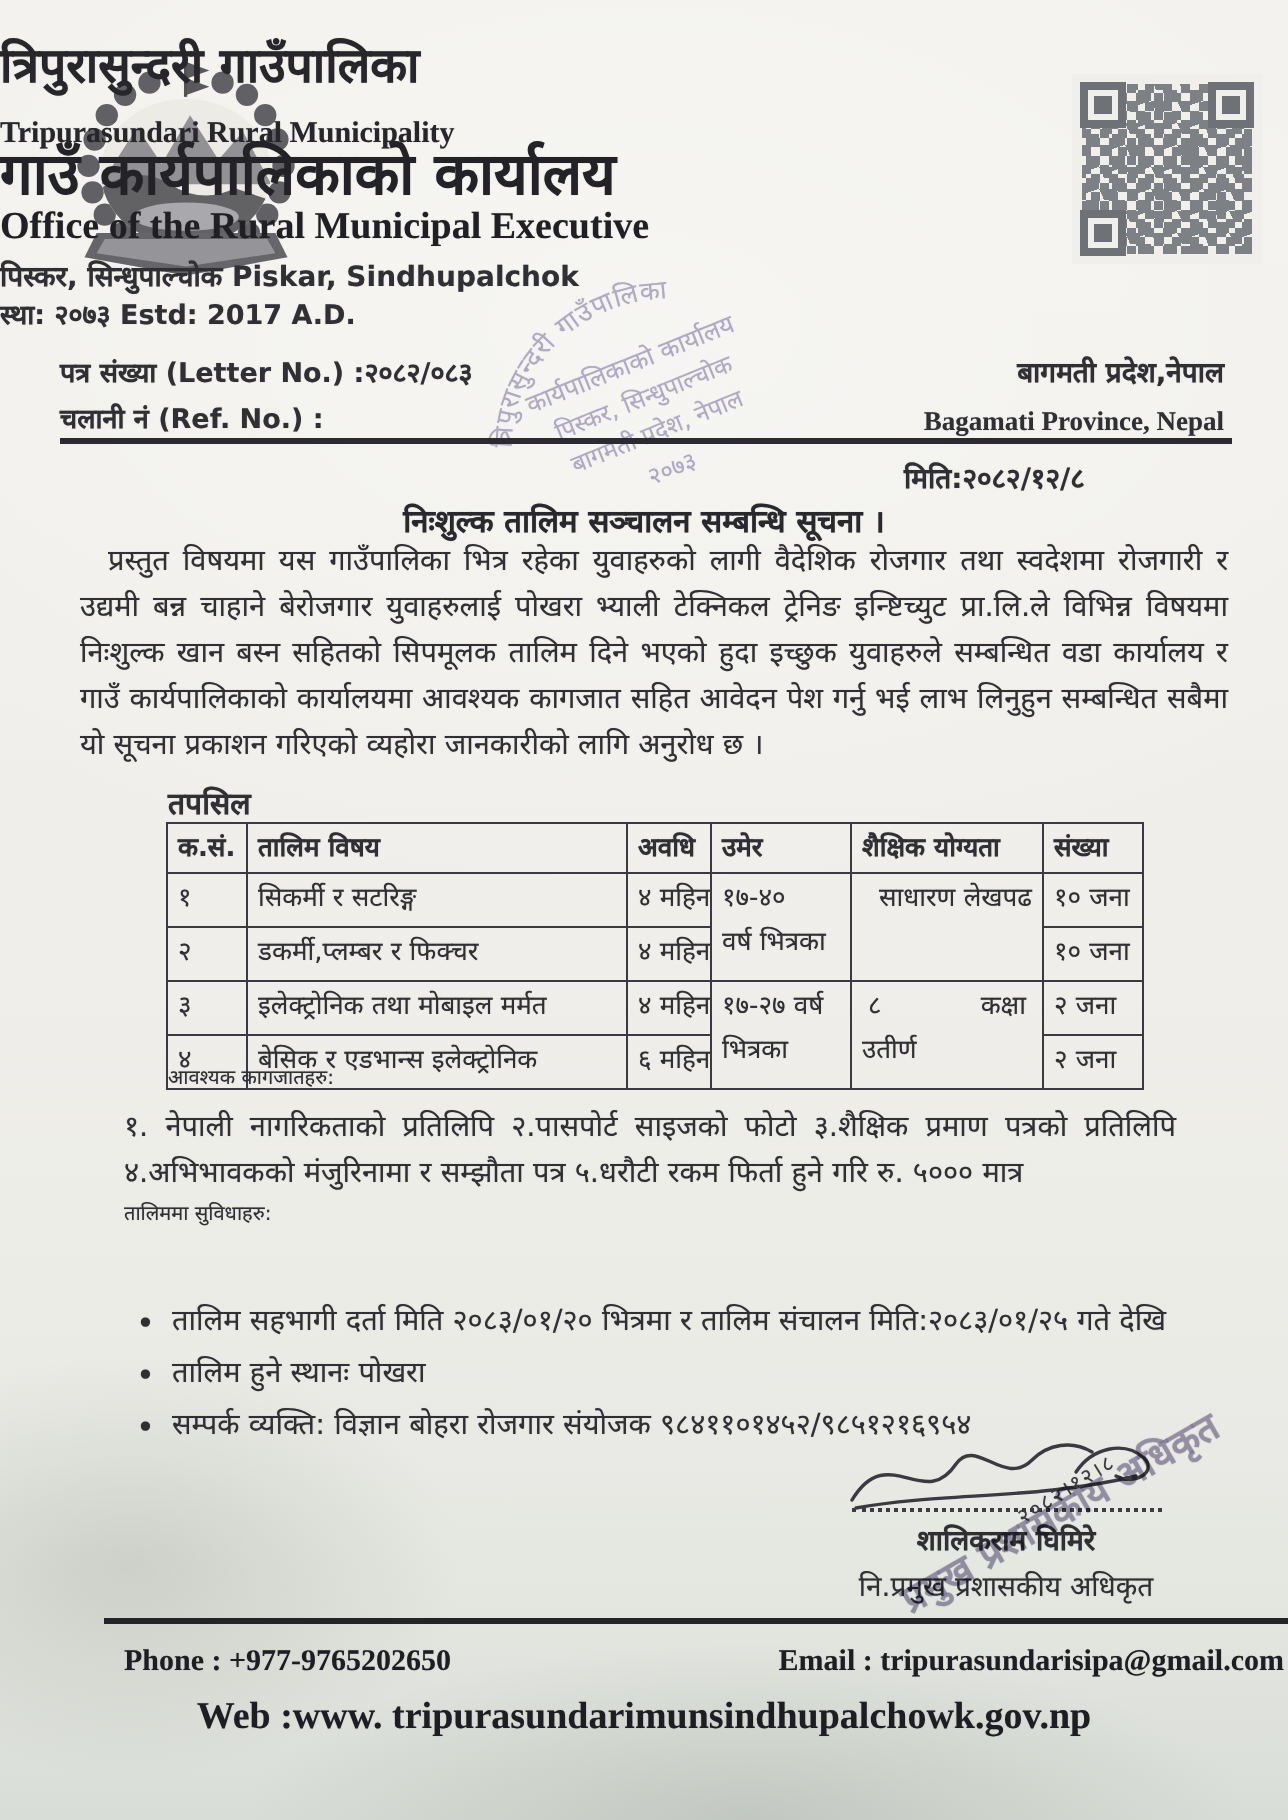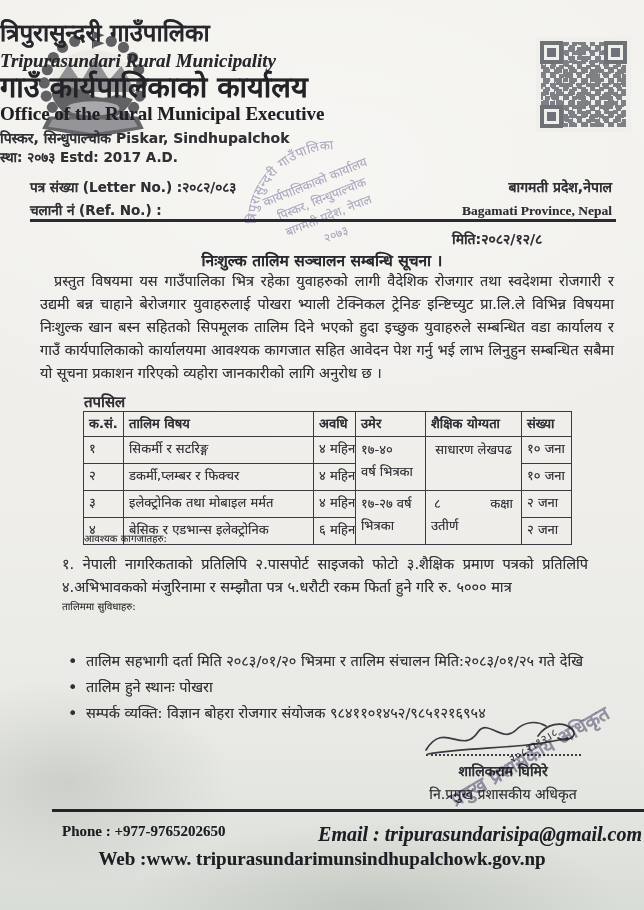--- a/index.html
+++ b/index.html
@@ -9,21 +9,21 @@
     background:
       radial-gradient(130% 55% at 50% 18%, rgba(255,255,255,.38), transparent 60%),
       radial-gradient(36% 16% at 10% 86%, rgba(150,156,148,.30), transparent 72%),
       radial-gradient(52% 13% at 58% 100%, rgba(140,150,142,.30), transparent 75%),
       linear-gradient(180deg,#f2f1ed 0%,#efeeea 55%,#e9eae5 80%,#e0e3dd 93%,#d9ddd7 100%);
     text-shadow:0 0 .5px rgba(40,40,45,.35);
   }
   .abs{position:absolute;}
   .serif{font-family:"Liberation Serif",serif;font-weight:700;}
   .h-np1{top:15px;left:0;right:0;font-size:24px;font-weight:700;color:#26262b;}
-  .h-en1{top:50px;left:0;right:0;font-size:19px;color:#26262b;font-style:italic;}
+  .h-en1{top:59px;left:0;right:0;font-size:15px;color:#26262b;}
   .h-np2{top:66px;left:0;right:0;font-size:29px;font-weight:700;color:#222227;}
   .h-en2{top:103px;left:0;right:0;font-size:19px;color:#1f1f24;}
   .h-addr{top:128px;left:0;right:0;font-size:14px;font-weight:700;}
   .h-estd{top:148px;left:0;right:0;font-size:13.5px;font-weight:700;}
 
   
   .emblem{left:28px;top:28px;width:130px;height:116px;opacity:.92;}
 
   
   .qr{left:536px;top:37px;width:95px;height:95px;background:#f0efeb;}
@@ -54,21 +54,21 @@
   .tapasil{left:84px;top:391px;font-size:15px;font-weight:700;}
 
   
   .ttable{left:83px;top:411px;width:488px;border-collapse:collapse;font-size:13px;table-layout:fixed;}
   .ttable th,.ttable td{border:1.5px solid #3a3a40;padding:2px 5px;vertical-align:top;overflow:hidden;white-space:nowrap;}
   .ttable th{font-weight:700;height:20px;text-align:left;}
   .ttable td{height:22px;}
   .th-dur{text-align:right;}
   .th-qual{text-align:center;margin-left:8px;}
   .c-dur{text-align:center;white-space:nowrap;}
-  .c-qual{text-align:center;}
+  .c-qual{text-align:right;}
   .blk{display:block;line-height:22px;}
   .just{text-align:justify;text-align-last:justify;padding:0 3px;}
   .left-last{text-align:left;text-align-last:left;}
 
   .sec-h{left:84px;font-size:10px;font-weight:400;}
   .docs-h{top:531px;}
   .docs-b{left:62px;top:553px;width:526px;font-size:14.5px;line-height:23px;text-align:justify;}
   .fac-h{top:599px;left:62px;}
   .fac-b{left:62px;top:621px;width:530px;font-size:14.5px;line-height:23px;text-align:justify;}
 
@@ -80,21 +80,21 @@
   .sig{right:26px;top:744px;width:230px;text-align:center;font-size:14px;line-height:23px;}
   .sig-squiggle{position:absolute;left:30px;top:-34px;}
   .sig-date{position:absolute;left:118px;top:-10px;font-size:10.5px;color:#3a3a40;transform:rotate(-32deg);letter-spacing:1px;white-space:nowrap;}
   .dotline{width:155px;margin:0 auto;border-bottom:2px dotted #3c3c42;height:10px;}
   .sig-name{margin-top:4px;font-weight:600;text-align:center;}
   .overlay-stamp{left:452px;top:788px;font-size:19px;font-weight:700;color:rgba(141,129,180,.5);transform:rotate(-30deg);transform-origin:left center;white-space:nowrap;mix-blend-mode:multiply;}
 
   
   .rule2{left:52px;top:809px;width:592px;height:3px;background:#23232a;}
   .phone{left:62px;top:823px;font-size:15px;color:#1d1d23;}
-  .email{right:2px;top:823px;font-size:20px;color:#1d1d23;font-style:italic;}
+  .email{right:2px;top:823px;font-size:15px;color:#1d1d23;}
   .web{left:0;right:0;top:848px;text-align:center;font-size:19px;color:#1d1d23;}
 </style>
 </head>
 <body>
 
 <div class="page">
 
   <div class="abs emblem">
     <svg width="130" height="116" viewBox="0 0 128 112">
       <g fill="#55555a">

